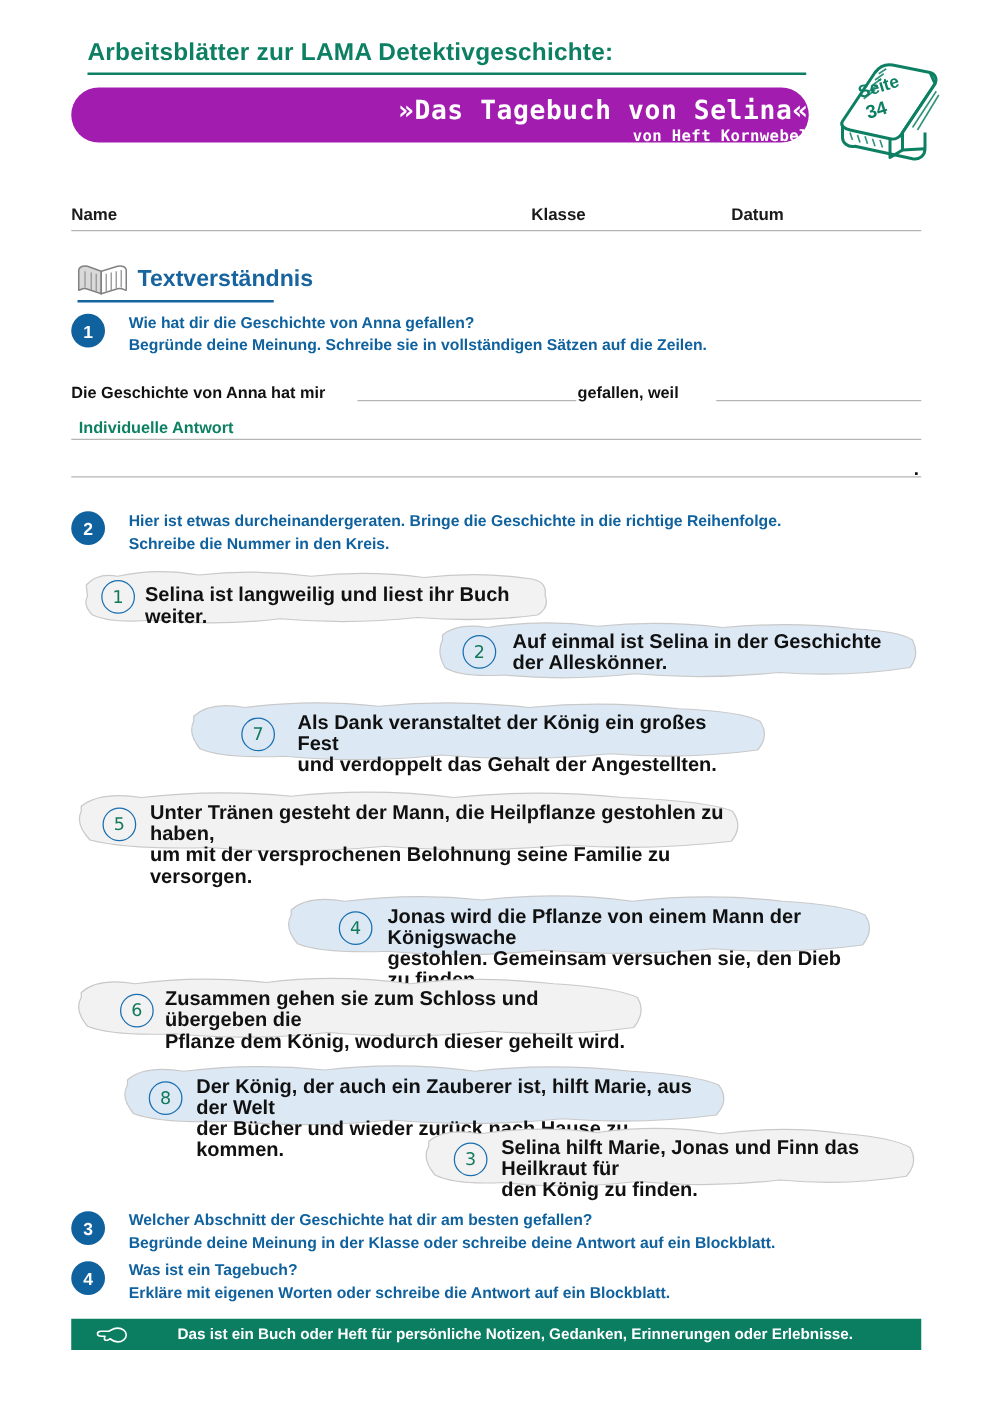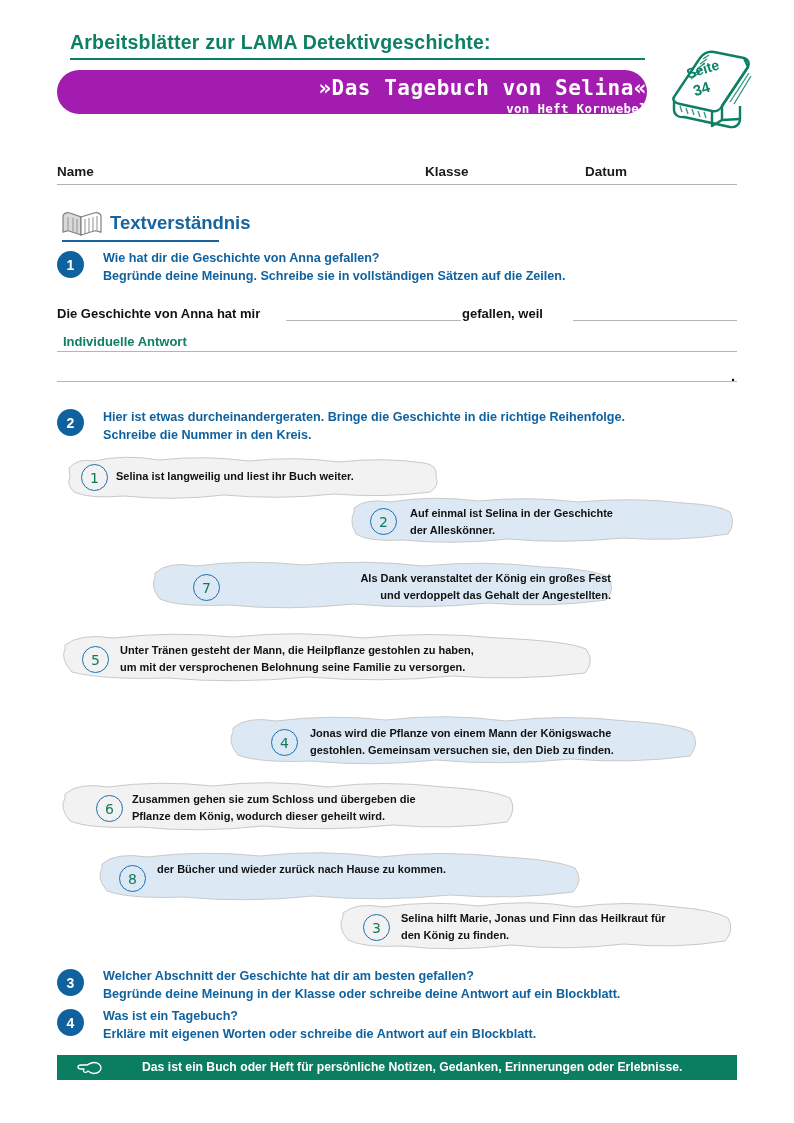--- a/index.html
+++ b/index.html
@@ -102,21 +102,21 @@
   .strip .circ{
     position:absolute;width:25px;height:25px;border-radius:50%;
     border:1.6px solid #1a6fb0;background:transparent;
     display:flex;align-items:center;justify-content:center;
     font-family:"DejaVu Sans","Liberation Sans",sans-serif;
     font-size:14px;color:#12795c;font-weight:normal;
   }
   .strip .txt{
     position:absolute;
     font-family:"Liberation Sans",sans-serif;
-    font-weight:bold;font-size:11px;line-height:17px;color:#111;
+    font-weight:bold;font-size:16px;line-height:17px;color:#111;
   }
 
   
   .banner{
     position:absolute;left:57px;top:1055px;width:680px;height:25px;
     background:#0b7e62;
   }
   .banner .bt{
     position:absolute;left:85px;top:5px;
     color:#fff;font-weight:bold;font-size:12.2px;
@@ -232,21 +232,21 @@
       <div>Auf einmal ist Selina in der Geschichte</div>
       <div>der Alleskönner.</div>
     </div>
   </div>
 
   <div class="strip" style="left:148px;top:557px;width:470px;height:60px;">
     <svg width="470" height="60" viewBox="0 0 470 60" preserveAspectRatio="none">
       <path d="M7,16 Q20,4 48,9 Q100,2 155,8 Q215,2 275,9 Q335,3 395,10 Q445,12 460,20 Q468,32 458,43 Q400,51 340,46 Q270,53 205,47 Q140,54 80,48 Q30,50 12,42 Q2,30 7,20 Z" fill="#dce9f5" stroke="#c9c9c9" stroke-width="1"></path>
     </svg>
     <div class="circ" style="left:45px;top:17px;">7</div>
-    <div class="txt" style="left:113px;top:13px;width:350px;text-align:right;">
+    <div class="txt" style="left:90px;top:13px;width:350px;">
       <div>Als Dank veranstaltet der König ein großes Fest</div>
       <div>und verdoppelt das Gehalt der Angestellten.</div>
     </div>
   </div>
 
   <div class="strip" style="left:58px;top:628px;width:540px;height:62px;">
     <svg width="540" height="62" viewBox="0 0 540 62" preserveAspectRatio="none">
       <path d="M7,17 Q22,5 55,10 Q115,3 175,9 Q240,2 305,10 Q370,3 440,10 Q510,13 528,21 Q537,33 527,45 Q460,53 395,48 Q320,55 250,49 Q175,56 110,50 Q45,52 14,44 Q2,31 7,21 Z" fill="#f2f2f2" stroke="#c9c9c9" stroke-width="1"></path>
     </svg>
     <div class="circ" style="left:24px;top:18px;">5</div>
@@ -277,20 +277,21 @@
       <div>Pflanze dem König, wodurch dieser geheilt wird.</div>
     </div>
   </div>
 
   <div class="strip" style="left:95px;top:847px;width:490px;height:62px;">
     <svg width="490" height="62" viewBox="0 0 490 62" preserveAspectRatio="none">
       <path d="M7,17 Q20,5 52,10 Q108,3 165,9 Q225,2 285,10 Q345,3 410,10 Q462,13 480,21 Q489,33 478,45 Q418,53 355,48 Q285,55 218,49 Q150,56 88,50 Q34,52 12,44 Q1,31 7,21 Z" fill="#dce9f5" stroke="#c9c9c9" stroke-width="1"></path>
     </svg>
     <div class="circ" style="left:24px;top:18px;">8</div>
     <div class="txt" style="left:62px;top:14px;width:400px;">
+      <div>Der König, der auch ein Zauberer ist, hilft Marie, aus der Welt</div>
       <div>der Bücher und wieder zurück nach Hause zu kommen.</div>
     </div>
   </div>
 
   <div class="strip" style="left:336px;top:897px;width:400px;height:60px;">
     <svg width="400" height="60" viewBox="0 0 400 60" preserveAspectRatio="none">
       <path d="M7,16 Q20,5 48,10 Q95,3 142,9 Q192,2 240,10 Q290,3 340,10 Q378,13 392,21 Q399,33 389,44 Q340,52 288,47 Q230,54 175,48 Q118,55 66,49 Q28,51 12,43 Q1,30 7,20 Z" fill="#f2f2f2" stroke="#c9c9c9" stroke-width="1"></path>
     </svg>
     <div class="circ" style="left:27px;top:17px;">3</div>
     <div class="txt" style="left:65px;top:13px;width:320px;">

